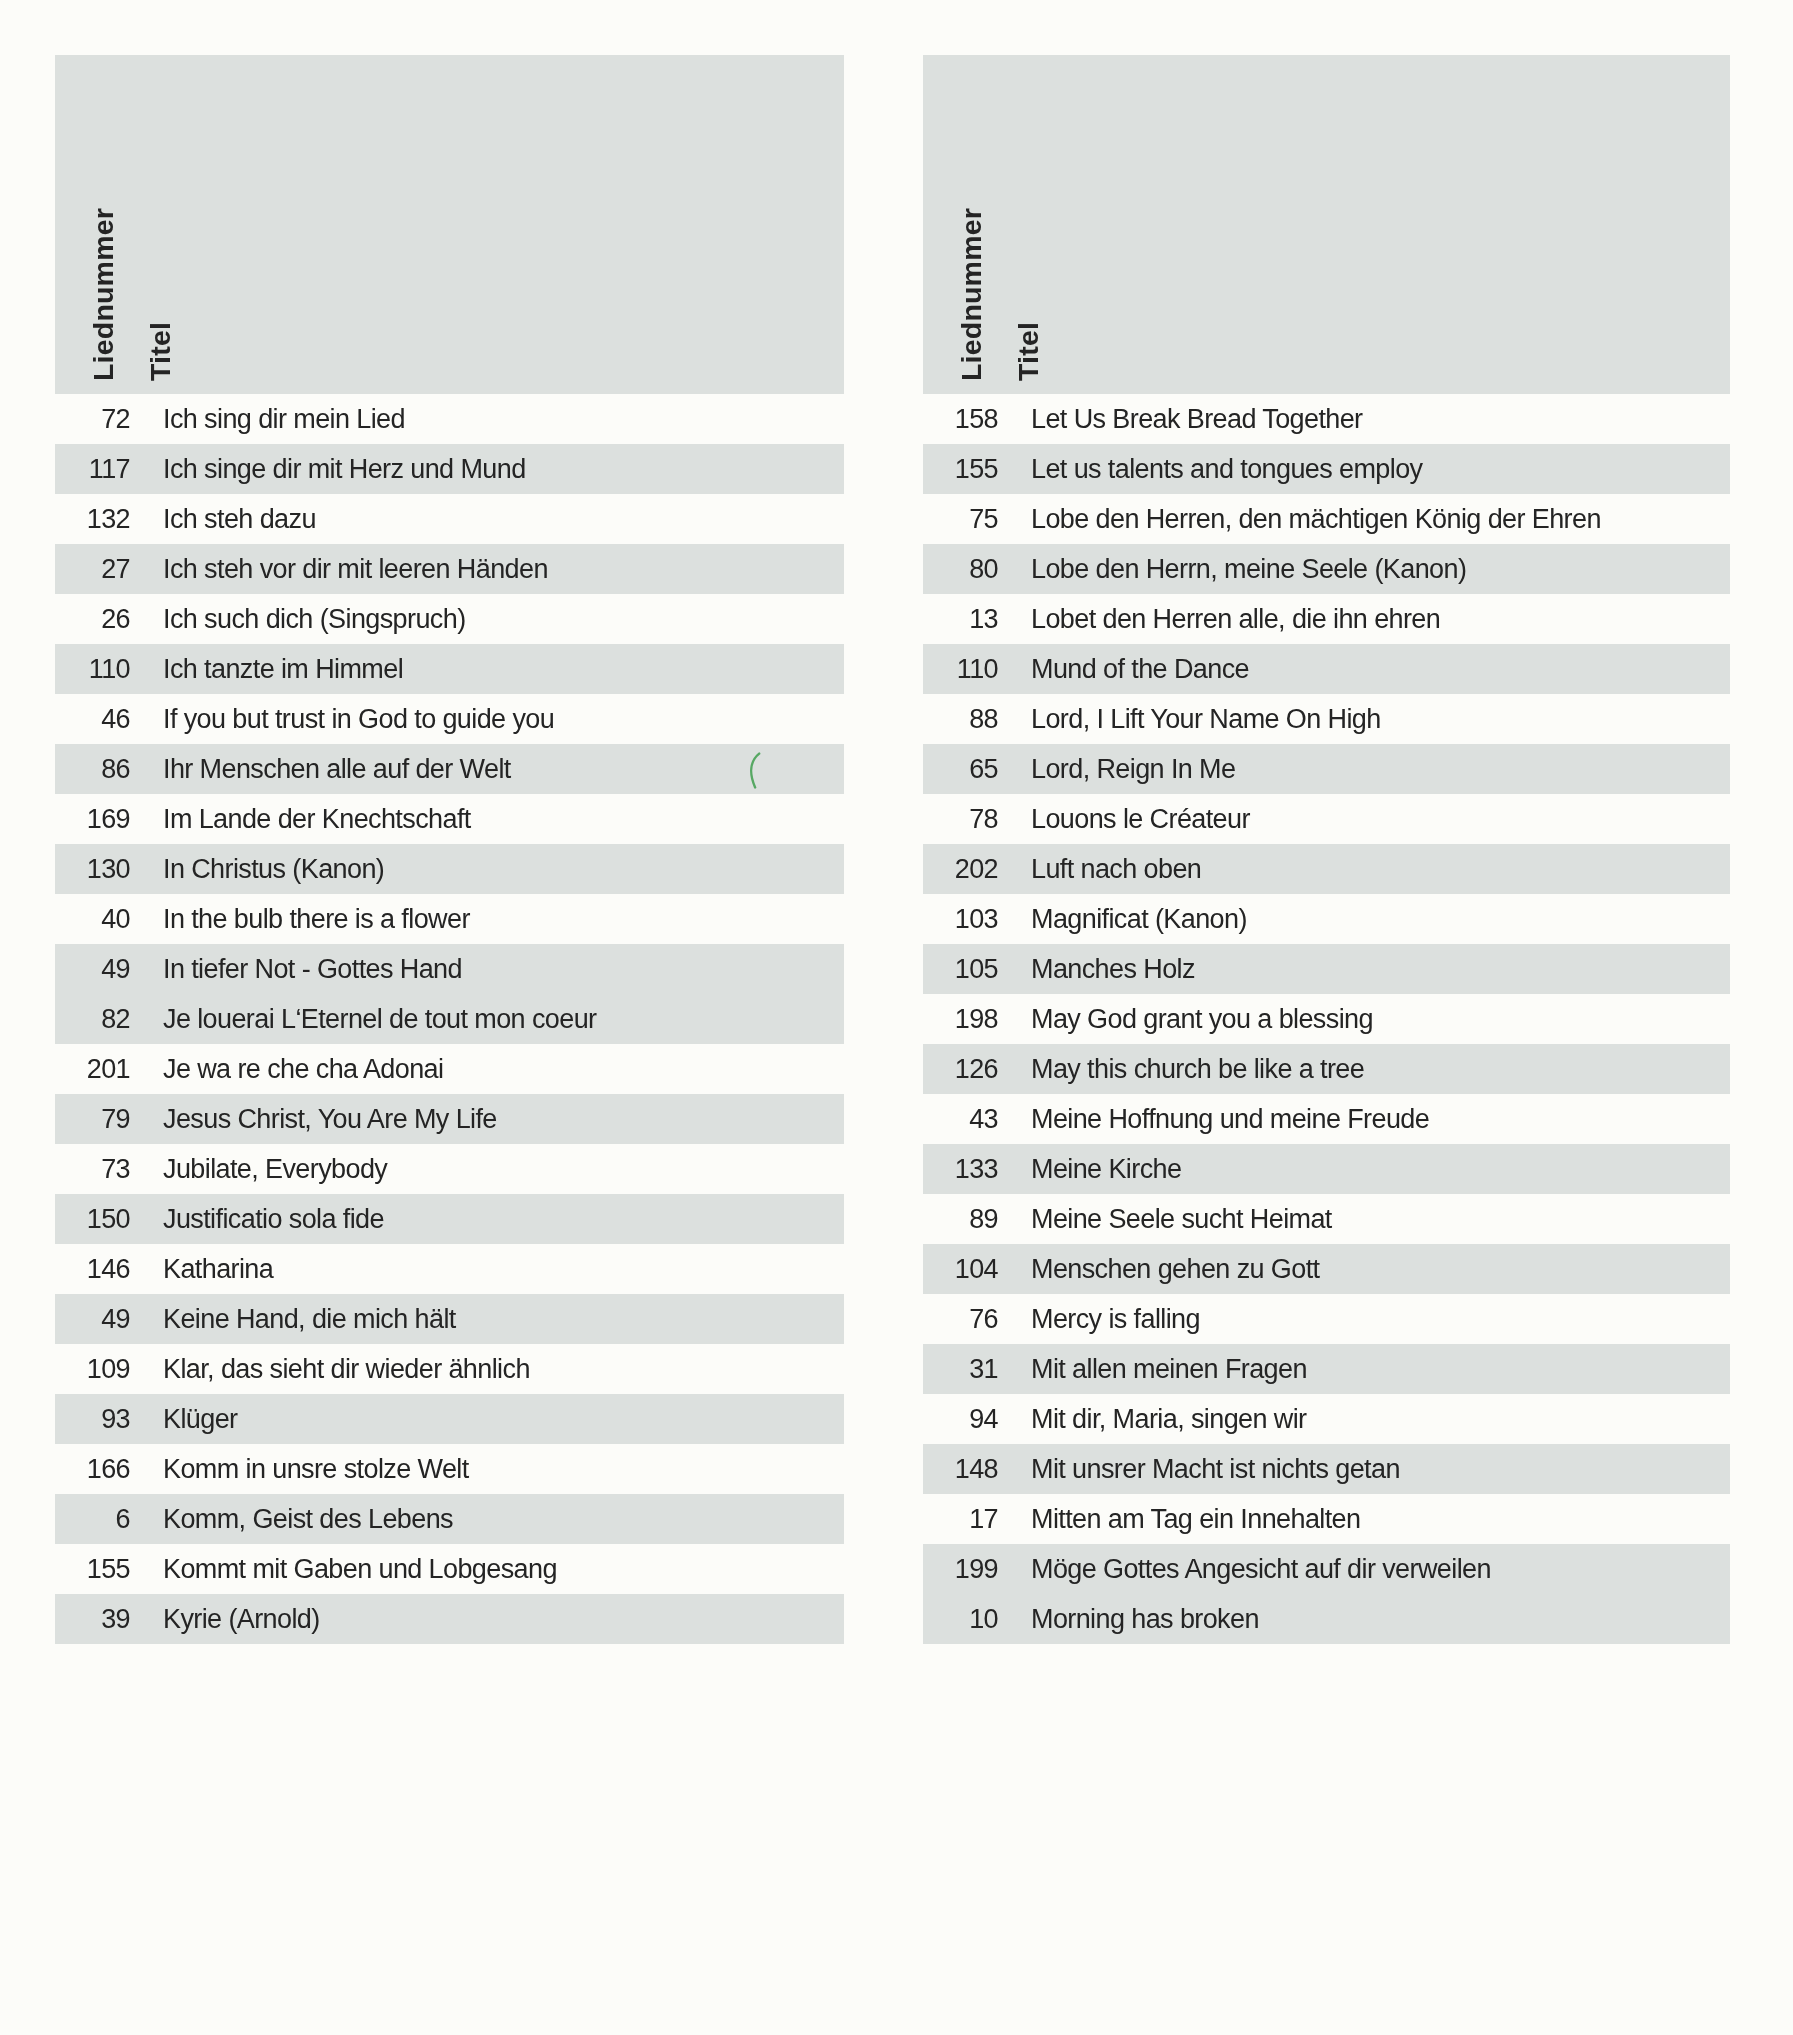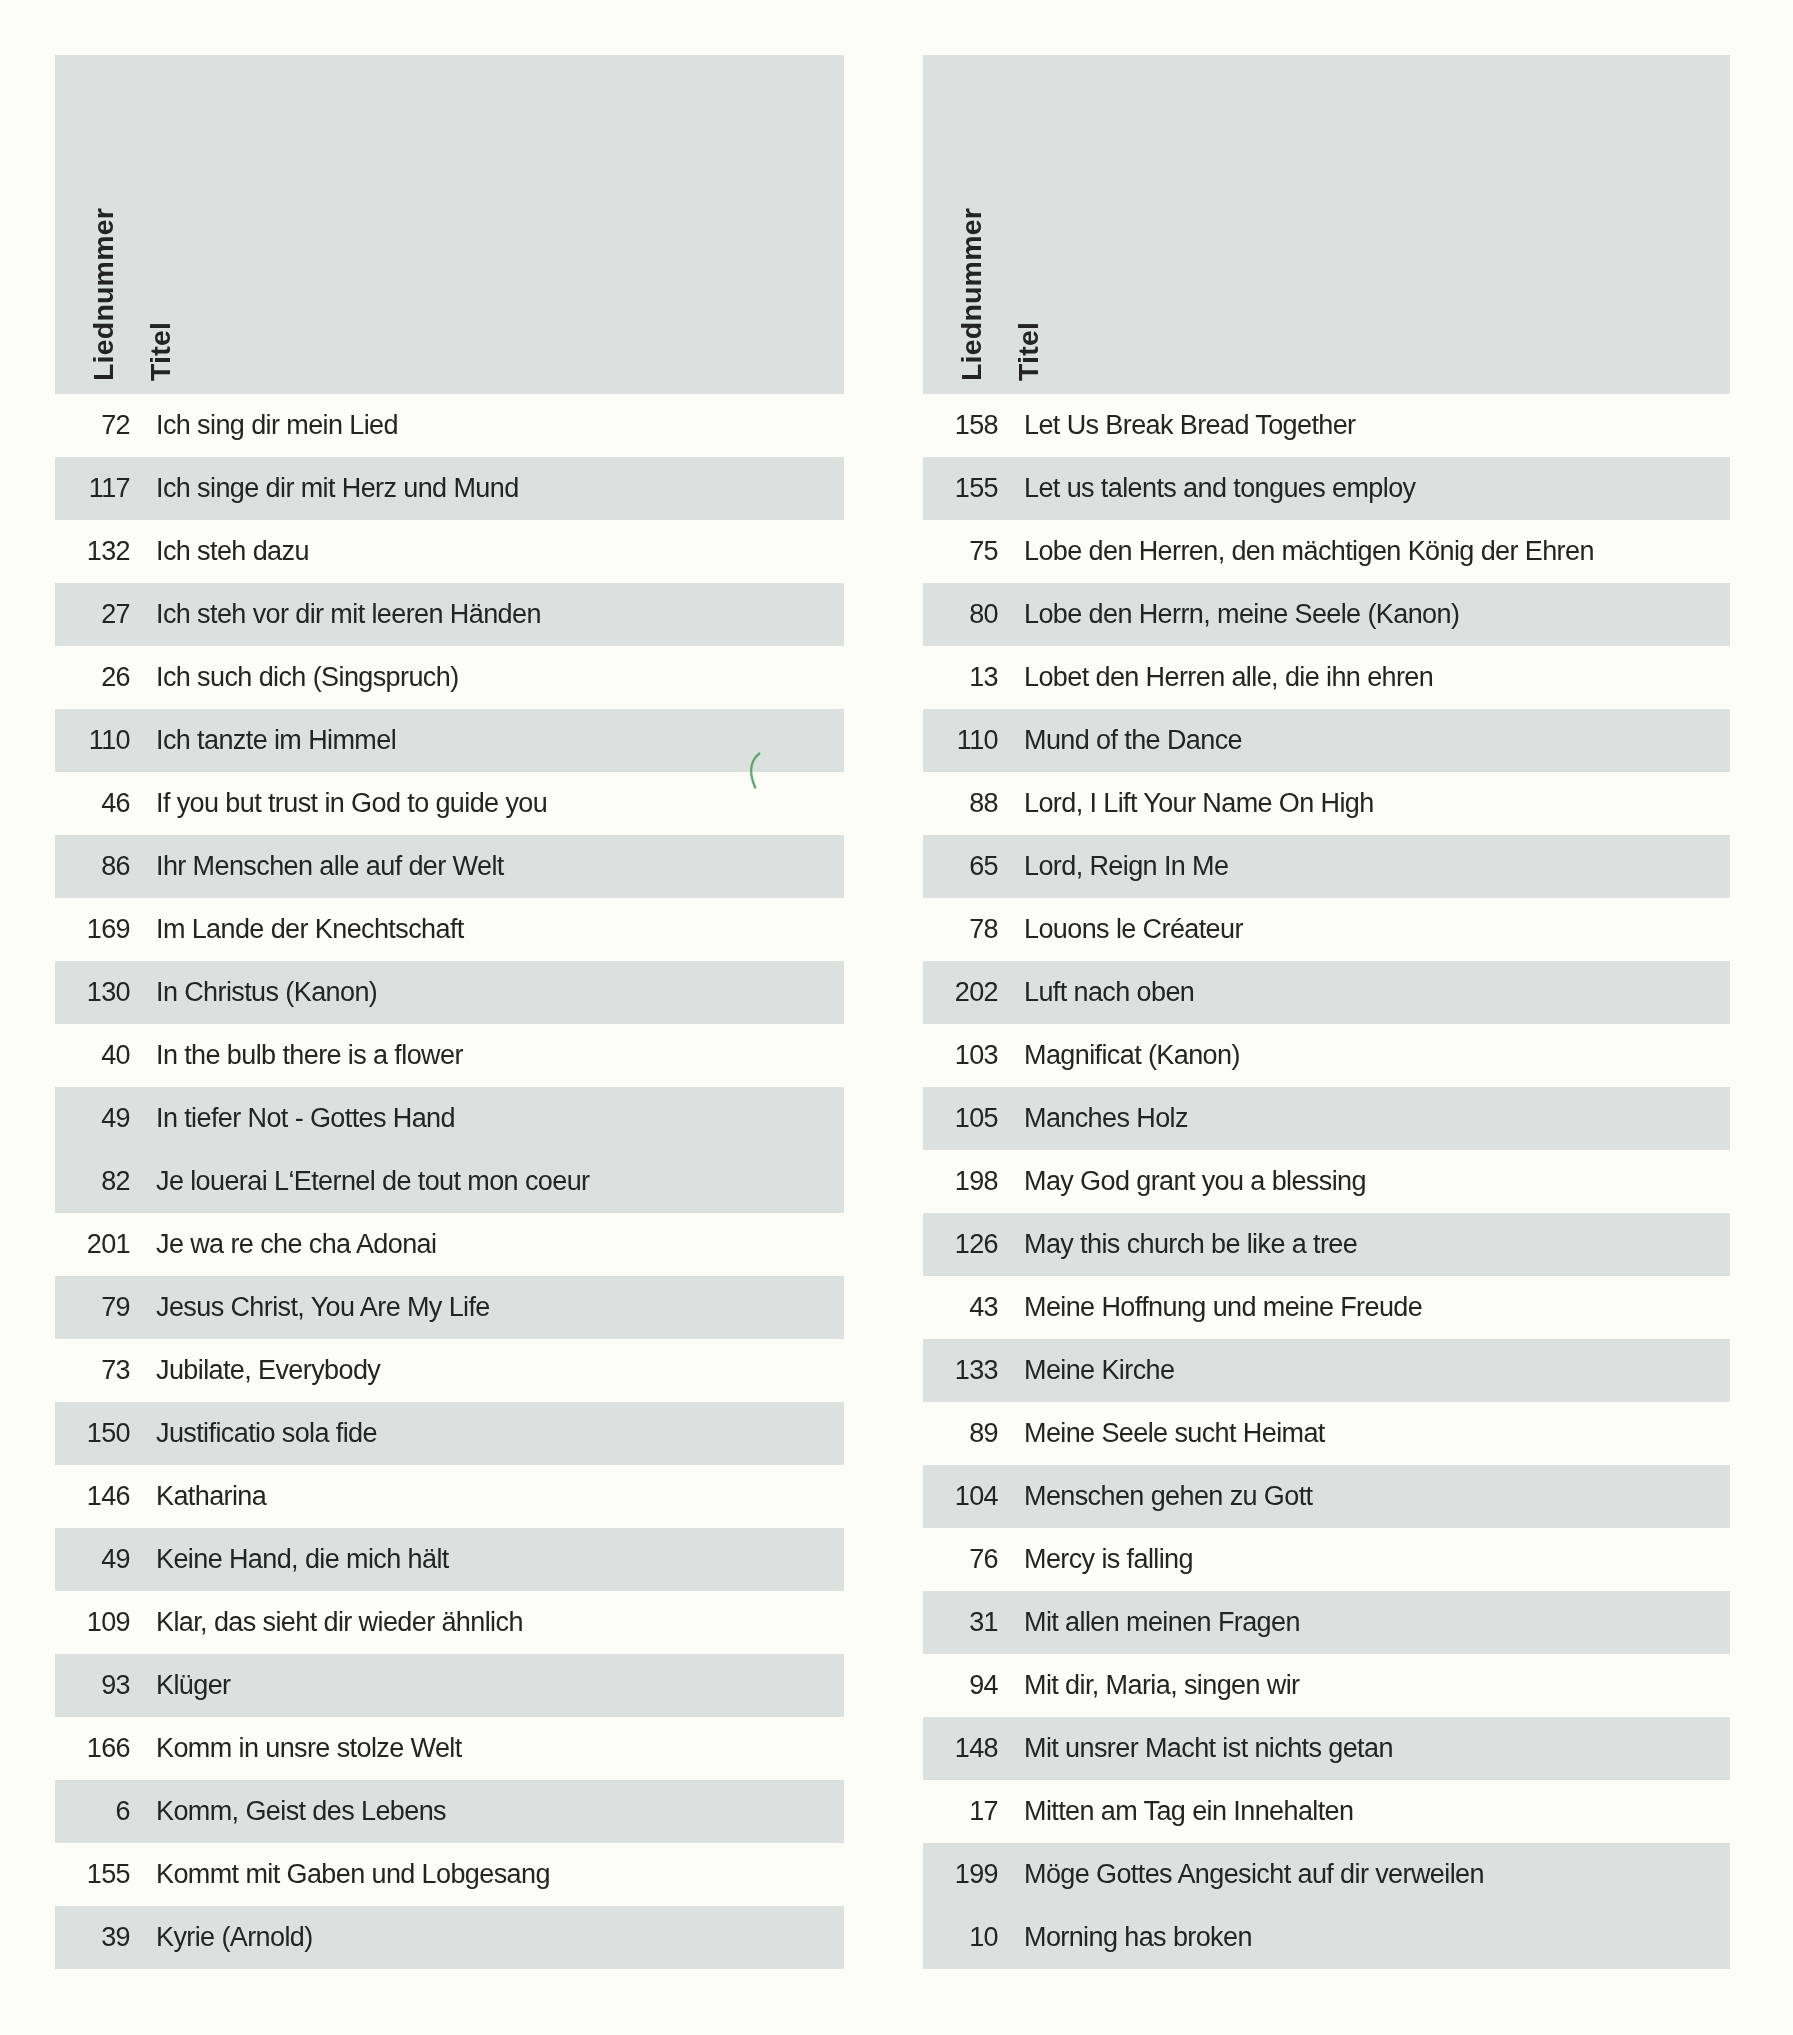--- a/index.html
+++ b/index.html
@@ -28,33 +28,33 @@
     white-space: nowrap;
     font-size: 28.5px;
     font-weight: bold;
     line-height: 35px;
     letter-spacing: 0.2px;
   }
   .rot-num   { left: 66px; }
   .rot-titel { left: 123px; }
 
   .row {
-    height: 63px;
+    height: 50px;
     display: flex;
     align-items: center;
   }
   .row.alt { background: var(--stripe, #dce0de); }
   .num {
     flex: 0 0 75px;
     text-align: right;
     font-size: 27px;
     letter-spacing: -0.6px;
   }
   .title {
-    margin-left: 26px;
+    margin-left: 33px;
     font-size: 27px;
     letter-spacing: -0.6px;
     white-space: nowrap;
   }
   .row.italic .title { }
 
   .pen-mark {
     position: absolute;
     left: 747px; top: 752px;
     width: 14.7px; height: 37px;

